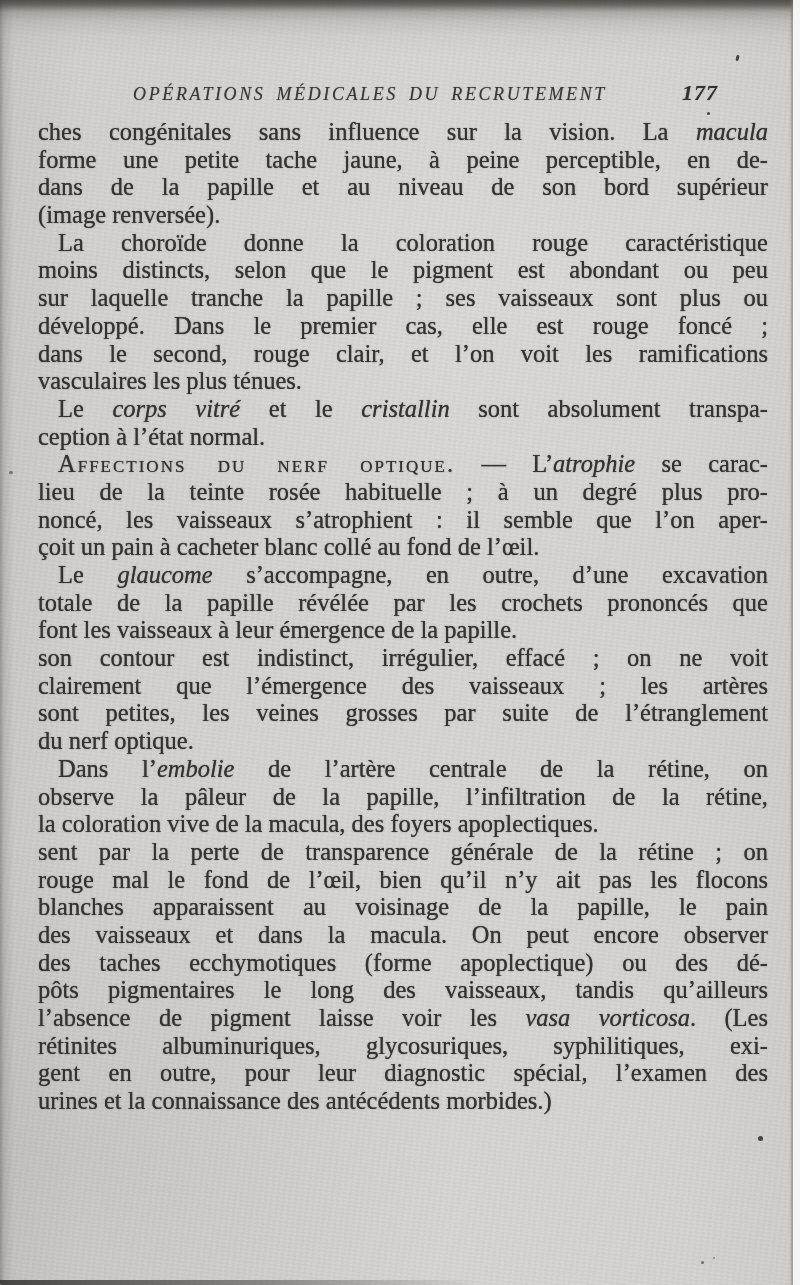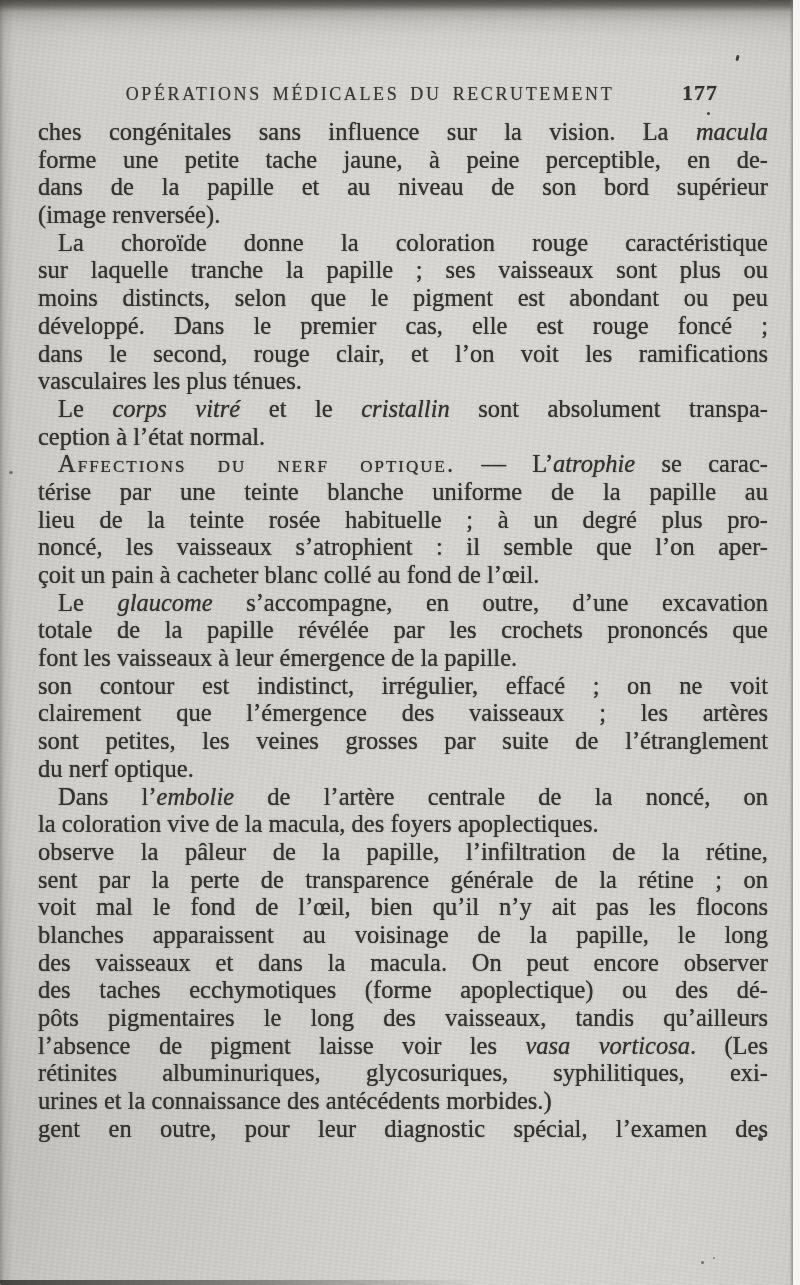--- a/index.html
+++ b/index.html
@@ -31,21 +31,21 @@
     background:linear-gradient(90deg, rgba(50,48,44,0.85), rgba(50,48,44,0.45) 55%, rgba(0,0,0,0) 100%);
     border-radius:0 0 0 2px;
   }
   .scan-strip-right{
     position:absolute;right:0;top:0;bottom:0;width:7px;
     background:#f5f5f3;
     box-shadow:-2px 0 2px rgba(120,118,114,0.55);
   }
   .sheet-text{ filter:blur(0.32px); color:#34332e; }
   .page-header{
-    position:absolute;top:84px;left:38px;width:730px;height:26px;
+    position:absolute;top:84px;left:38px;width:730px;height:26px;font-style:italic;
   }
   .header-title{
     display:block;text-align:center;
     padding-right:66px;
     font-size:18px;letter-spacing:2.6px;word-spacing:4px;
     color:#3a3834;
     text-shadow:0 0 1px rgba(58,56,52,0.55);
   }
   .page-number{
     position:absolute;right:50px;top:-4px;
@@ -78,52 +78,51 @@
       <span class="header-title">OPÉRATIONS MÉDICALES DU RECRUTEMENT</span>
       <span class="page-number">177</span>
     </div>
 
     <div class="page-body">
         <div class="line"><span>ches congénitales sans influence sur la vision. La </span><span class="it">macula</span></div>
         <div class="line"><span>forme une petite tache jaune, à peine perceptible, en de-</span></div>
         <div class="line"><span>dans de la papille et au niveau de son bord supérieur</span></div>
         <div class="line last"><span>(image renversée).</span></div>
         <div class="line ind"><span>La choroïde donne la coloration rouge caractéristique</span></div>
+        <div class="line"><span>moins distincts, selon que le pigment est abondant ou peu</span></div>
         <div class="line"><span>sur laquelle tranche la papille ; ses vaisseaux sont plus ou</span></div>
-        <div class="line"><span>moins distincts, selon que le pigment est abondant ou peu</span></div>
         <div class="line"><span>développé. Dans le premier cas, elle est rouge foncé ;</span></div>
         <div class="line"><span>dans le second, rouge clair, et l’on voit les ramifications</span></div>
         <div class="line last"><span>vasculaires les plus ténues.</span></div>
         <div class="line ind"><span>Le </span><span class="it">corps vitré</span><span> et le </span><span class="it">cristallin</span><span> sont absolument transpa-</span></div>
         <div class="line last"><span>ception à l’état normal.</span></div>
         <div class="line ind"><span class="sc">Affections du nerf optique.</span><span> — L’</span><span class="it">atrophie</span><span> se carac-</span></div>
-        <div class="line"><span>térise par une teinte blanche uniforme de la papille au</span></div>
         <div class="line"><span>lieu de la teinte rosée habituelle ; à un degré plus pro-</span></div>
         <div class="line"><span>noncé, les vaisseaux s’atrophient : il semble que l’on aper-</span></div>
         <div class="line last"><span>çoit un pain à cacheter blanc collé au fond de l’œil.</span></div>
         <div class="line ind"><span>Le </span><span class="it">glaucome</span><span> s’accompagne, en outre, d’une excavation</span></div>
         <div class="line"><span>totale de la papille révélée par les crochets prononcés que</span></div>
         <div class="line last"><span>font les vaisseaux à leur émergence de la papille.</span></div>
         <div class="line"><span>son contour est indistinct, irrégulier, effacé ; on ne voit</span></div>
         <div class="line"><span>clairement que l’émergence des vaisseaux ; les artères</span></div>
         <div class="line"><span>sont petites, les veines grosses par suite de l’étranglement</span></div>
         <div class="line last"><span>du nerf optique.</span></div>
-        <div class="line ind"><span>Dans l’</span><span class="it">embolie</span><span> de l’artère centrale de la noncé, on</span></div>
+        <div class="line ind"><span>Dans l’</span><span class="it">embolie</span><span> de l’artère centrale de la rétine, on</span></div>
+        <div class="line"><span>observe la pâleur de la papille, l’infiltration de la rétine,</span></div>
         <div class="line last"><span>la coloration vive de la macula, des foyers apoplectiques.</span></div>
-        <div class="line"><span>observe la pâleur de la papille, l’infiltration de la rétine,</span></div>
         <div class="line"><span>sent par la perte de transparence générale de la rétine ; on</span></div>
-        <div class="line"><span>voit mal le fond de l’œil, bien qu’il n’y ait pas les flocons</span></div>
-        <div class="line"><span>blanches apparaissent au voisinage de la papille, le long</span></div>
+        <div class="line"><span>rouge mal le fond de l’œil, bien qu’il n’y ait pas les flocons</span></div>
+        <div class="line"><span>blanches apparaissent au voisinage de la papille, le pain</span></div>
         <div class="line"><span>des vaisseaux et dans la macula. On peut encore observer</span></div>
         <div class="line"><span>des taches ecchymotiques (forme apoplectique) ou des dé-</span></div>
         <div class="line"><span>pôts pigmentaires le long des vaisseaux, tandis qu’ailleurs</span></div>
         <div class="line"><span>l’absence de pigment laisse voir les </span><span class="it">vasa vorticosa</span><span>. (Les</span></div>
         <div class="line"><span>rétinites albuminuriques, glycosuriques, syphilitiques, exi-</span></div>
+        <div class="line"><span>gent en outre, pour leur diagnostic spécial, l’examen des</span></div>
         <div class="line last"><span>urines et la connaissance des antécédents morbides.)</span></div>
-        <div class="line"><span>gent en outre, pour leur diagnostic spécial, l’examen des</span></div>
       </div>
   </div>
 
   <div class="top-shadow"></div>
   <div class="left-shadow"></div>
   <div class="bottom-edge"></div>
   <div class="scan-strip-right"></div>
 
   <div class="speck" style="left:736px;top:55px;width:3px;height:6px;border-radius:2px;transform:rotate(14deg);"></div>
   <div class="speck" style="left:707px;top:112px;width:3px;height:3px;"></div>

